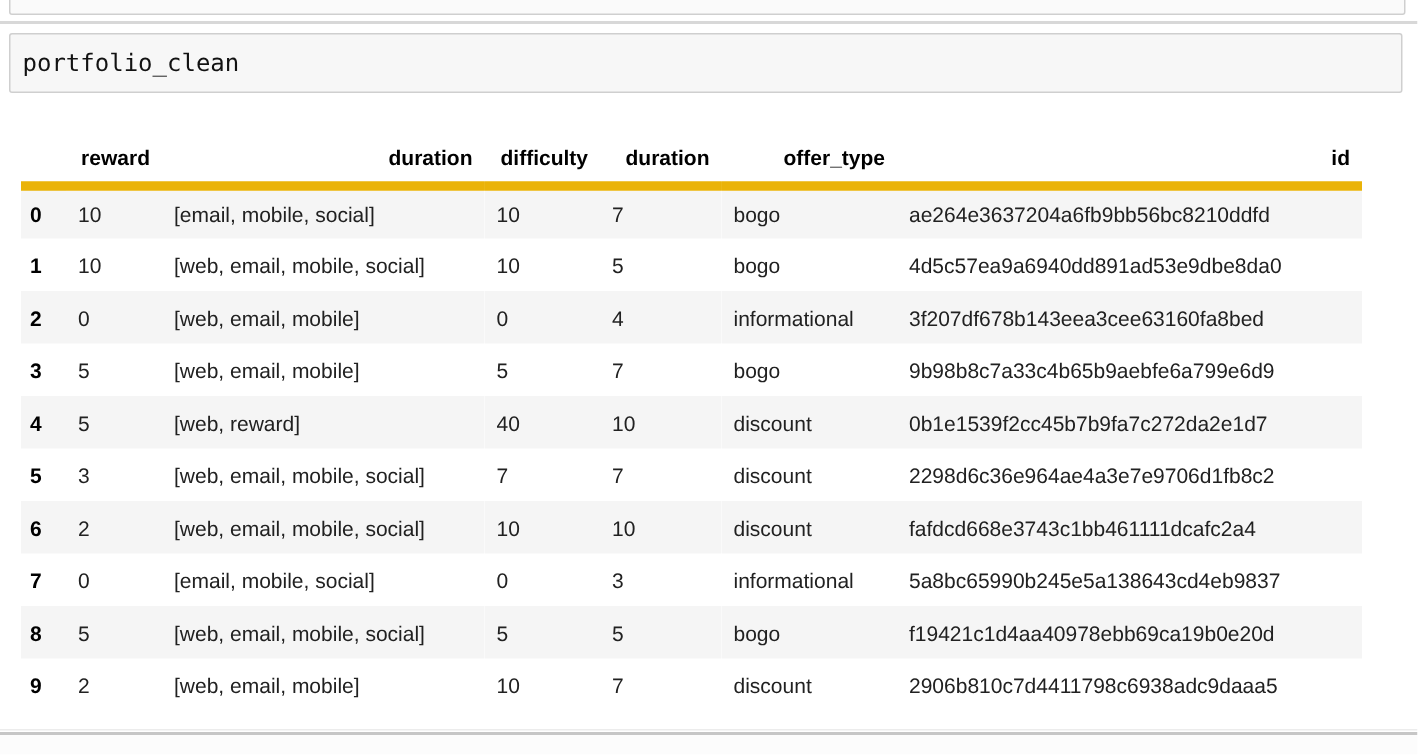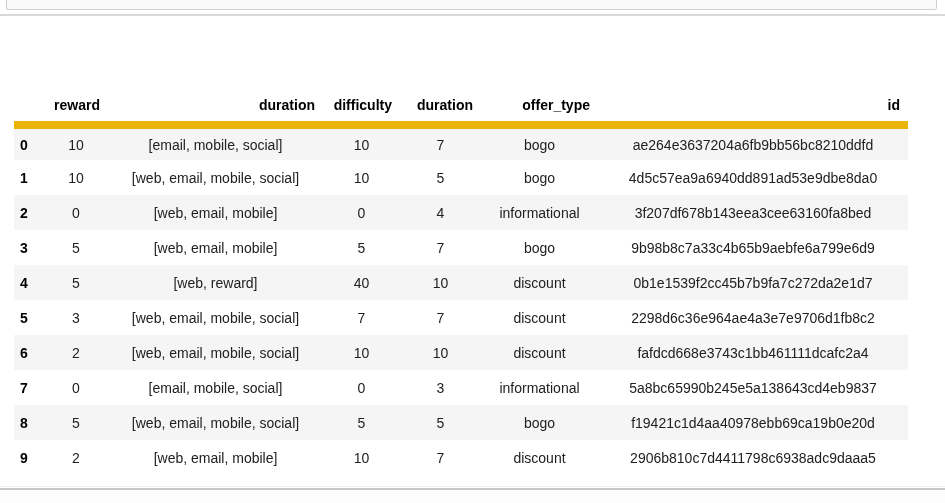--- a/index.html
+++ b/index.html
@@ -64,29 +64,29 @@
   table.dataframe col.c-offer      { width: 117px; }
   table.dataframe col.c-id         { width: 310px; }
 
   table.dataframe thead th {
     height: 33px;
     padding: 0 8px;
     text-align: right;
     vertical-align: middle;
     font-weight: bold;
     color: #000000;
-    border-bottom: 8px solid #eab308;
+    border-bottom: 6px solid #eab308;
     white-space: nowrap;
     overflow: hidden;
   }
   table.dataframe tbody tr { height: 35px; }
   table.dataframe tbody tr:nth-child(odd) { background: #f5f5f5; }
   table.dataframe tbody td {
     padding: 0 8px;
-    text-align: center;
+    text-align: left;
     vertical-align: middle;
     white-space: nowrap;
     overflow: hidden;
   }
   table.dataframe tbody th.idx {
     padding: 0 6px;
     text-align: left;
     vertical-align: middle;
     font-weight: bold;
     color: #000000;
@@ -107,20 +107,23 @@
   }
 </style>
 </head>
 <body>
 
 <div class="stage">
 
   <div class="prev-cell"></div>
   <div class="divider-top"></div>
 
+  <div class="code-cell">
+    <pre>portfolio_clean</pre>
+  </div>
 
   <div class="output-area">
     <table class="dataframe">
       <colgroup>
         <col class="c-idx">
           <col class="c-reward">
           <col class="c-channels">
         <col class="c-difficulty">
           <col class="c-duration">
           <col class="c-offer">

